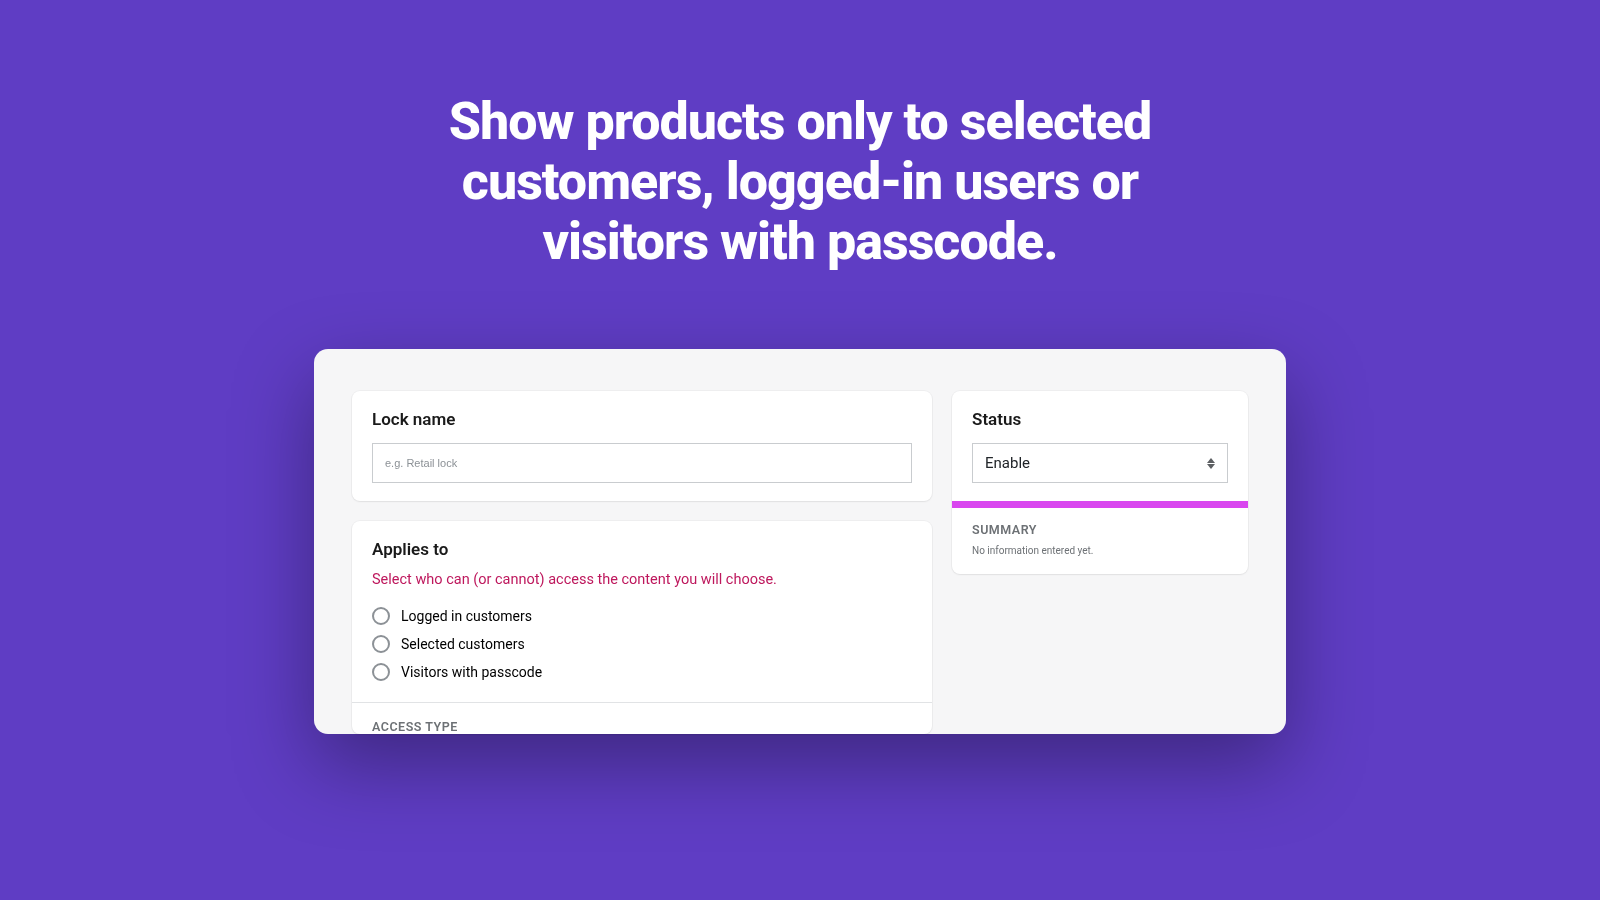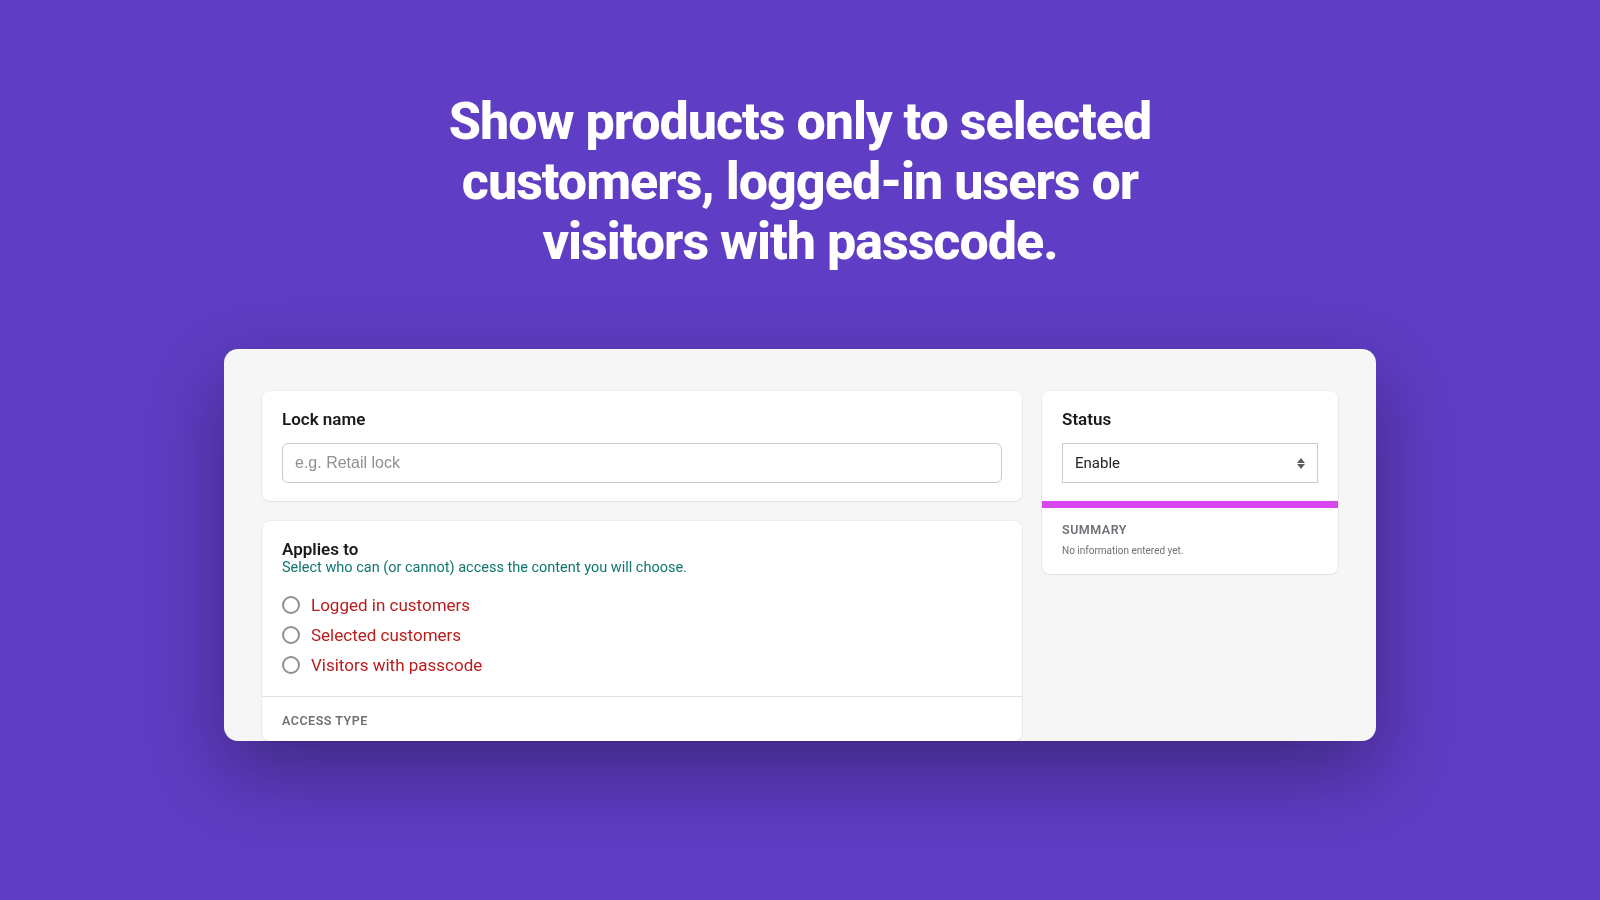--- a/index.html
+++ b/index.html
@@ -12,21 +12,21 @@
   .hero {
     text-align: center;
     color: #ffffff;
     padding-top: 92px;
     font-weight: 800;
     font-size: 52px;
     line-height: 1.15;
     letter-spacing: -1px;
   }
   .panel {
-    width: 1152px;
+    width: 972px;
     margin: 78px auto 0 auto;
     background: #f6f6f7;
     border-radius: 14px;
     padding: 42px 38px 0 38px;
     box-shadow: 0 30px 80px rgba(0,0,0,0.35);
     display: flex;
     gap: 20px;
     align-items: flex-start;
   }
   .col-left { flex: 1; display: flex; flex-direction: column; gap: 20px; }
@@ -41,46 +41,46 @@
     font-size: 17px;
     font-weight: 600;
     color: #1a1a1a;
     margin-bottom: 14px;
   }
   .card-title.nomargin { margin-bottom: 0; }
   .text-input {
     width: 100%;
     height: 40px;
     border: 1px solid #c9cccf;
-    border-radius: 6px;
+    border-radius: 0;
     padding: 7px 12px;
-    font-size: 16px;
+    font-size: 11px;
     color: #333;
   }
   .text-input::placeholder { color: #8c9196; }
   .helper {
     font-size: 14.5px;
-    color: #0f766e;
-    margin-top: 0;
+    color: #be185d;
+    margin-top: 12px;
     margin-bottom: 14px;
   }
   .radio-row {
     display: flex;
     align-items: center;
     gap: 11px;
     padding: 5px 0;
     cursor: pointer;
   }
   .radio-circle {
     width: 18px; height: 18px;
     border: 2px solid #8c9196;
     border-radius: 50%;
     flex-shrink: 0;
   }
-  .radio-label { font-size: 17px; color: #b91c1c; }
+  .radio-label { font-size: 14px; color: #000000; }
   .section-divider {
     border-top: 1px solid #e1e3e5;
     margin-top: 16px;
   }
   .section-sublabel {
     font-size: 12.5px;
     font-weight: 600;
     letter-spacing: 0.5px;
     color: #6d7175;
     padding: 16px 20px 0 20px;
@@ -125,21 +125,21 @@
     font-size: 12.5px;
     font-weight: 600;
     letter-spacing: 0.5px;
     color: #6d7175;
     margin-bottom: 8px;
   }
   .summary-text {
     font-size: 10px;
     color: #6d7175;
   }
-  .applies-card { padding-bottom: 13px; }
+  .applies-card { padding-bottom: 0; }
 </style>
 </head>
 <body>
 
 <div class="hero">
   <div>Show products only to selected</div>
   <div>customers, logged-in users or</div>
   <div>visitors with passcode.</div>
 </div>
 

